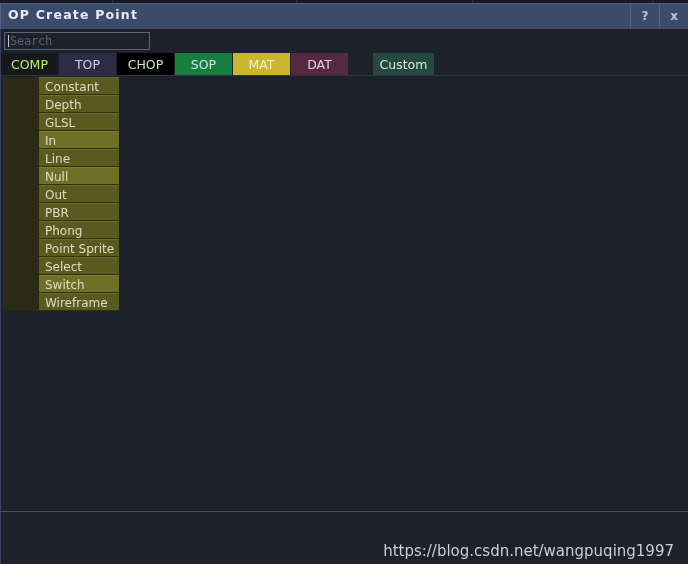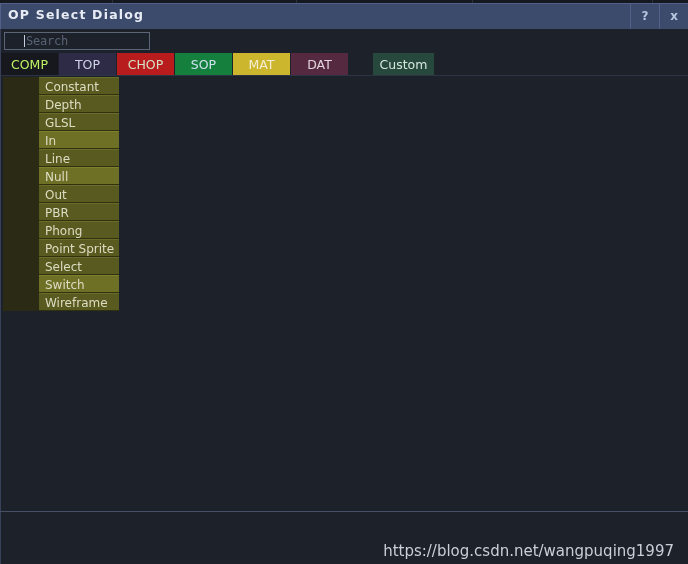--- a/index.html
+++ b/index.html
@@ -104,21 +104,21 @@
   .search-box {
     position: absolute;
     left: 3px;
     top: 3px;
     width: 146px;
     height: 18px;
     background: #1d212a;
     border: 1px solid #5c6478;
     display: flex;
     align-items: center;
-    padding-left: 19px;
+    padding-left: 3px;
   }
   .caret {
     width: 1px;
     height: 12px;
     background: #c7cedd;
     margin-right: 1px;
   }
   .search-ph {
     font-size: 12px;
     color: #596274;
@@ -224,38 +224,38 @@
 
   <div class="bg-strip">
     <div class="tick" style="left:112px"></div>
     <div class="tick" style="left:296px"></div>
     <div class="tick" style="left:472px"></div>
     <div class="tick" style="left:652px"></div>
   </div>
 
   <div class="titlebar">
     <div class="titlebar-inner"></div>
-    <div class="title-text">OP Select Dialog</div>
+    <div class="title-text">OP Create Point</div>
     <div class="title-btns">
       <div class="title-btn">?</div>
       <div class="title-btn">x</div>
     </div>
   </div>
 
   <div class="search-row">
     <div class="search-box">
       <div class="caret"></div>
       <div class="search-ph">Search</div>
     </div>
   </div>
 
   <div class="tabbar">
       <div class="tab" style="width: 58px; background: rgb(22, 24, 29); color: #bef264;">COMP</div>
       <div class="tab" style="width: 58px; background: rgb(46, 43, 70); color: rgb(207, 212, 230);">TOP</div>
-      <div class="tab" style="width: 58px; background: #b91c1c; color: rgb(213, 226, 199);">CHOP</div>
+      <div class="tab" style="width: 58px; background: #000000; color: rgb(213, 226, 199);">CHOP</div>
       <div class="tab" style="width: 58px; background: #15803d; color: rgb(207, 225, 239);">SOP</div>
       <div class="tab" style="width: 58px; background: rgb(203, 182, 46); color: rgb(244, 239, 212);">MAT</div>
       <div class="tab" style="width: 58px; background: rgb(85, 41, 63); color: rgb(227, 211, 220);">DAT</div>
       <div class="tab" style="width: 62px; background: rgb(39, 73, 61); color: rgb(214, 230, 221); margin-left: 24px;">Custom</div>
     </div>
 
   <div class="content">
     <div class="oplist">
         <div class="op-item">Constant</div>
         <div class="op-item">Depth</div>

